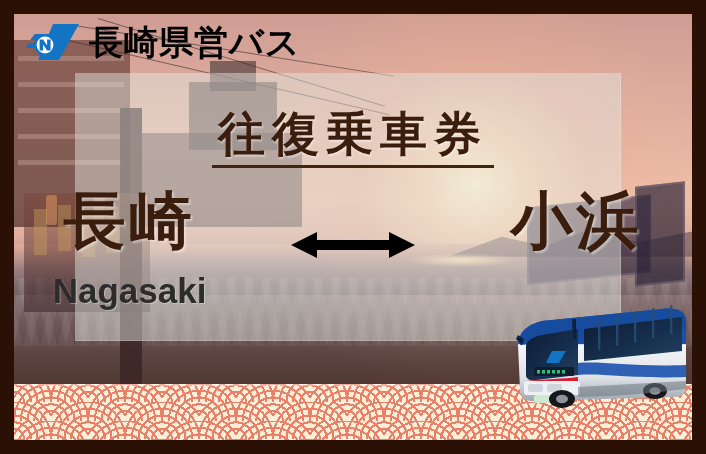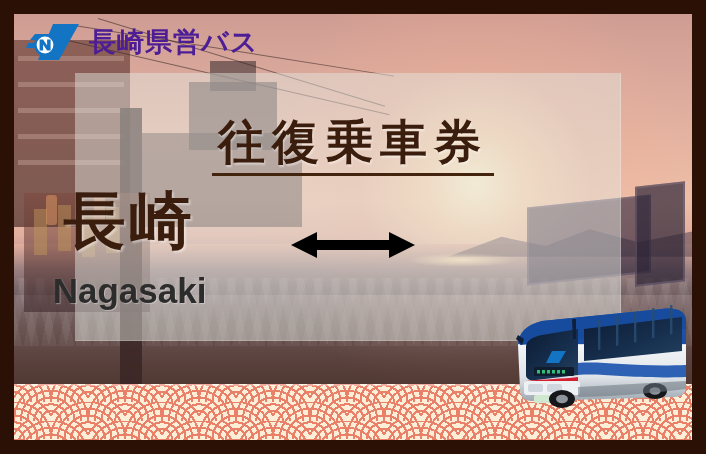--- a/index.html
+++ b/index.html
@@ -104,28 +104,28 @@
   }
 
   
   #header{
     position:absolute;left:12px;top:8px;
     display:flex;align-items:center;gap:9px;
     z-index:6;
   }
   #logo-mark{position:relative;width:54px;height:40px;flex:0 0 auto;}
   #company-name{
-    font-size:27px;font-weight:700;color:#4c1d95;
+    font-size:34px;font-weight:700;color:#000000;
     letter-spacing:1px;line-height:1;
     white-space:nowrap;
   }
 
   
   #title-block{
-    position:absolute;left:0;right:0;top:104px;text-align:center;z-index:6;
+    position:absolute;left:0;right:0;top:96px;text-align:center;z-index:6;
   }
   #ticket-title{
     display:inline-block;
     font-size:47px;font-weight:700;color:#3a1d0c;
     letter-spacing:7px;line-height:1;
     padding:0 6px 8px 6px;
     border-bottom:3px solid #43240f;
     text-shadow:1px 2px 2px rgba(255,255,255,.45);
   }
 
@@ -247,20 +247,21 @@
         <div class="romaji">Nagasaki</div>
       </div>
 
       <div id="arrow">
         <svg width="124" height="36" viewBox="0 0 124 36" aria-hidden="true">
           <polygon points="0,18 26,5 26,13 98,13 98,5 124,18 98,31 98,23 26,23 26,31" fill="#000000"></polygon>
         </svg>
       </div>
 
       <div class="station">
+        <div class="kanji">小浜</div>
       </div>
     </div>
 
     <div id="bus">
       <svg width="176" height="105" viewBox="0 0 176 105" aria-hidden="true">
         <defs>
           <linearGradient id="bodyg" x1="0" y1="0" x2="0" y2="1">
             <stop offset="0%" stop-color="#1b56b4"></stop>
             <stop offset="38%" stop-color="#1a4fa6"></stop>
             <stop offset="39%" stop-color="#f4f6f8"></stop>

